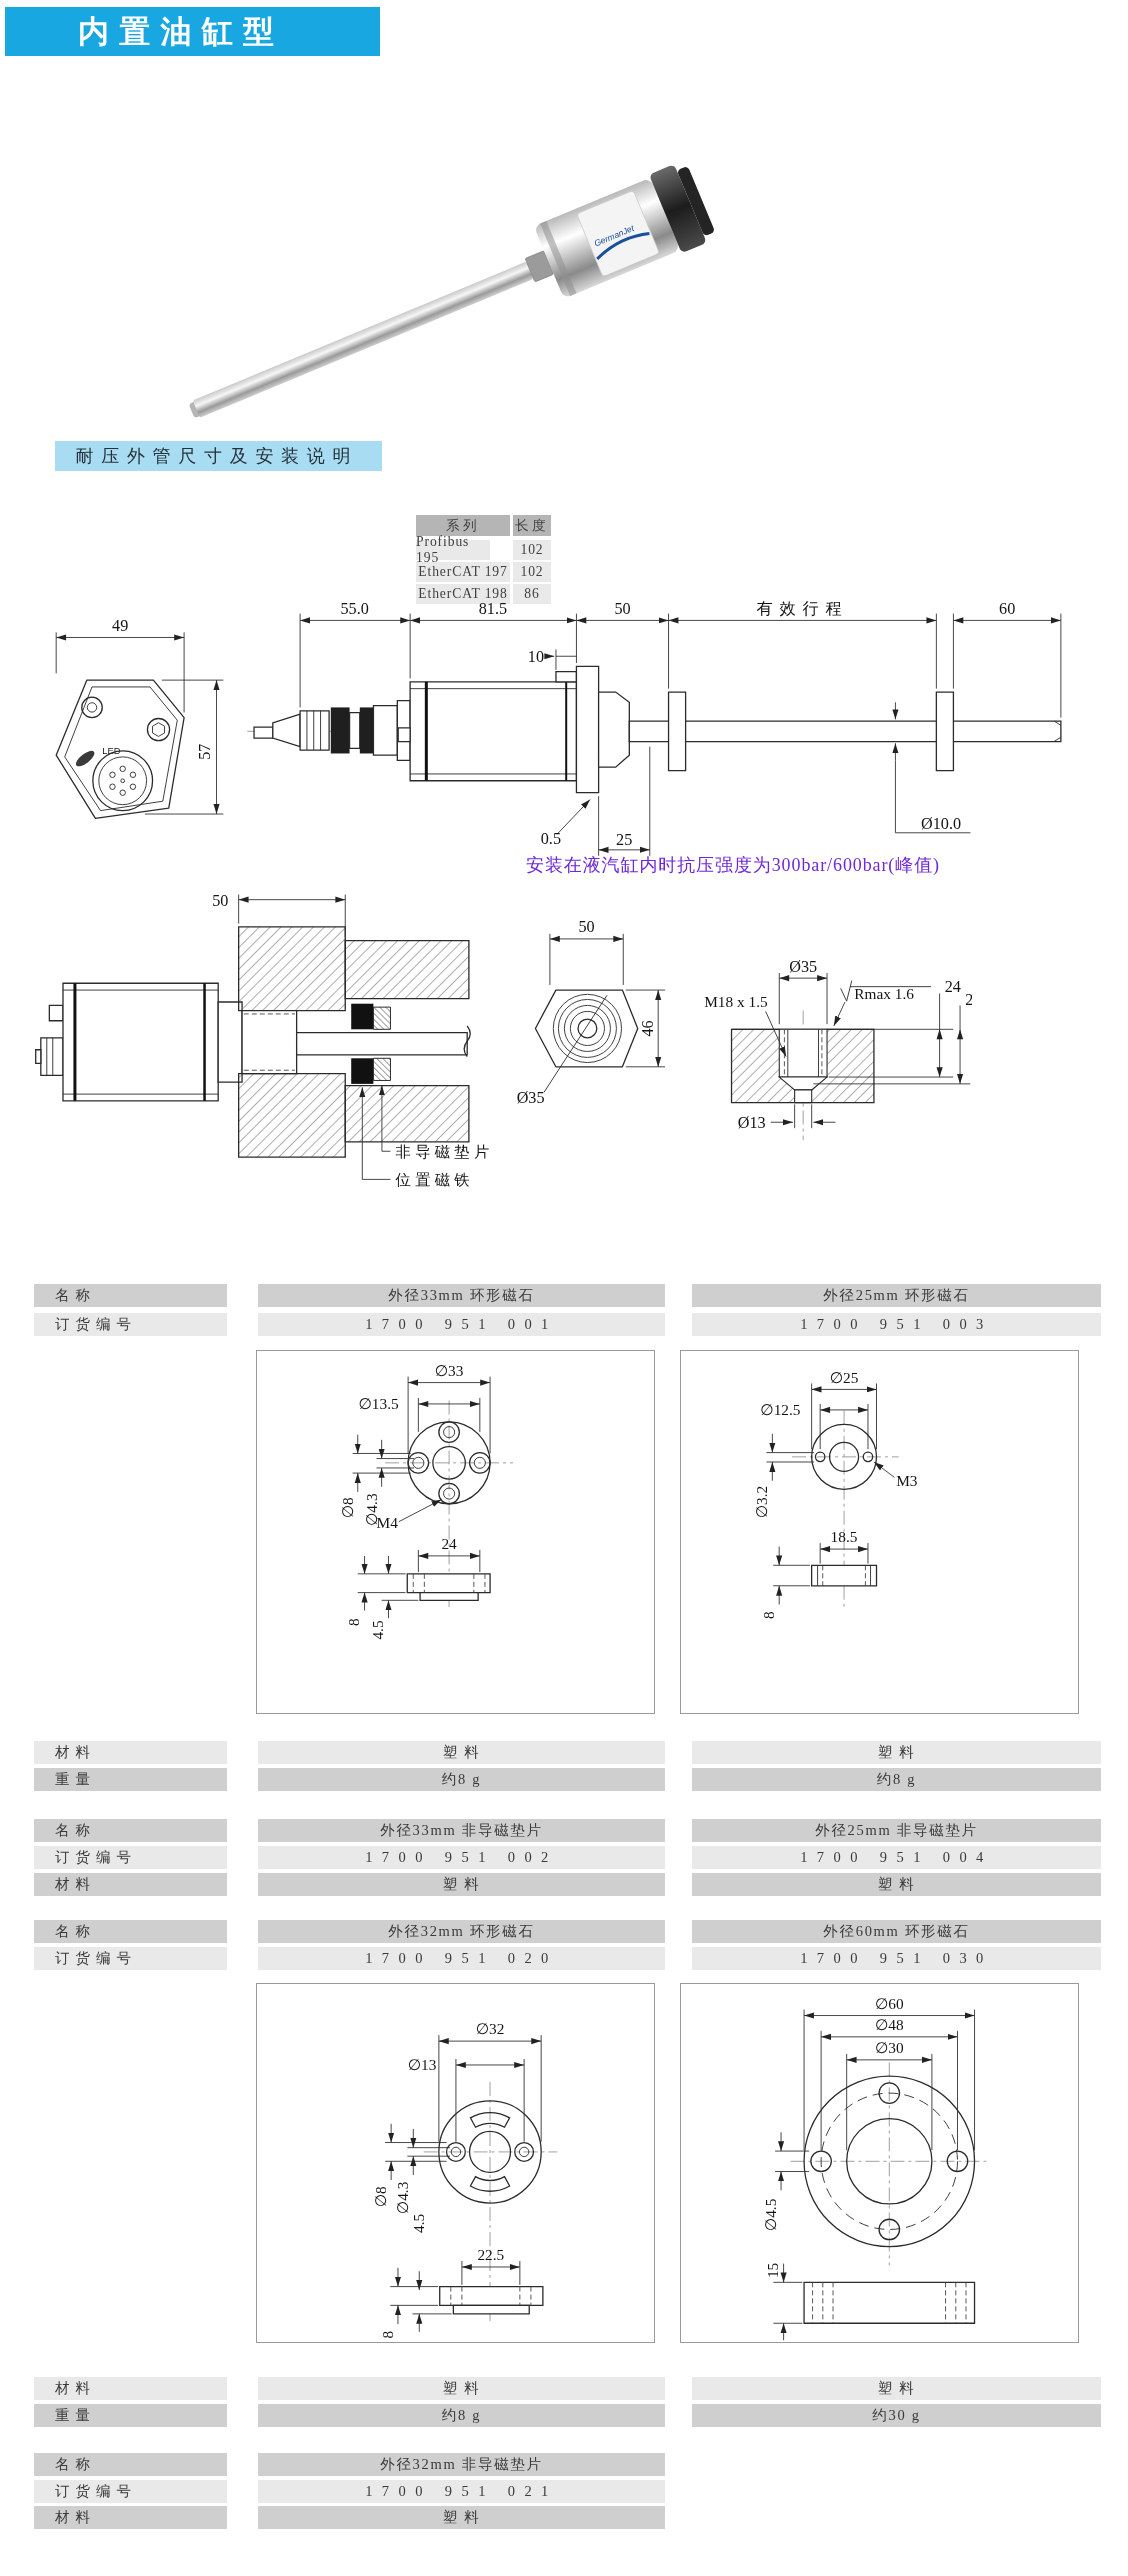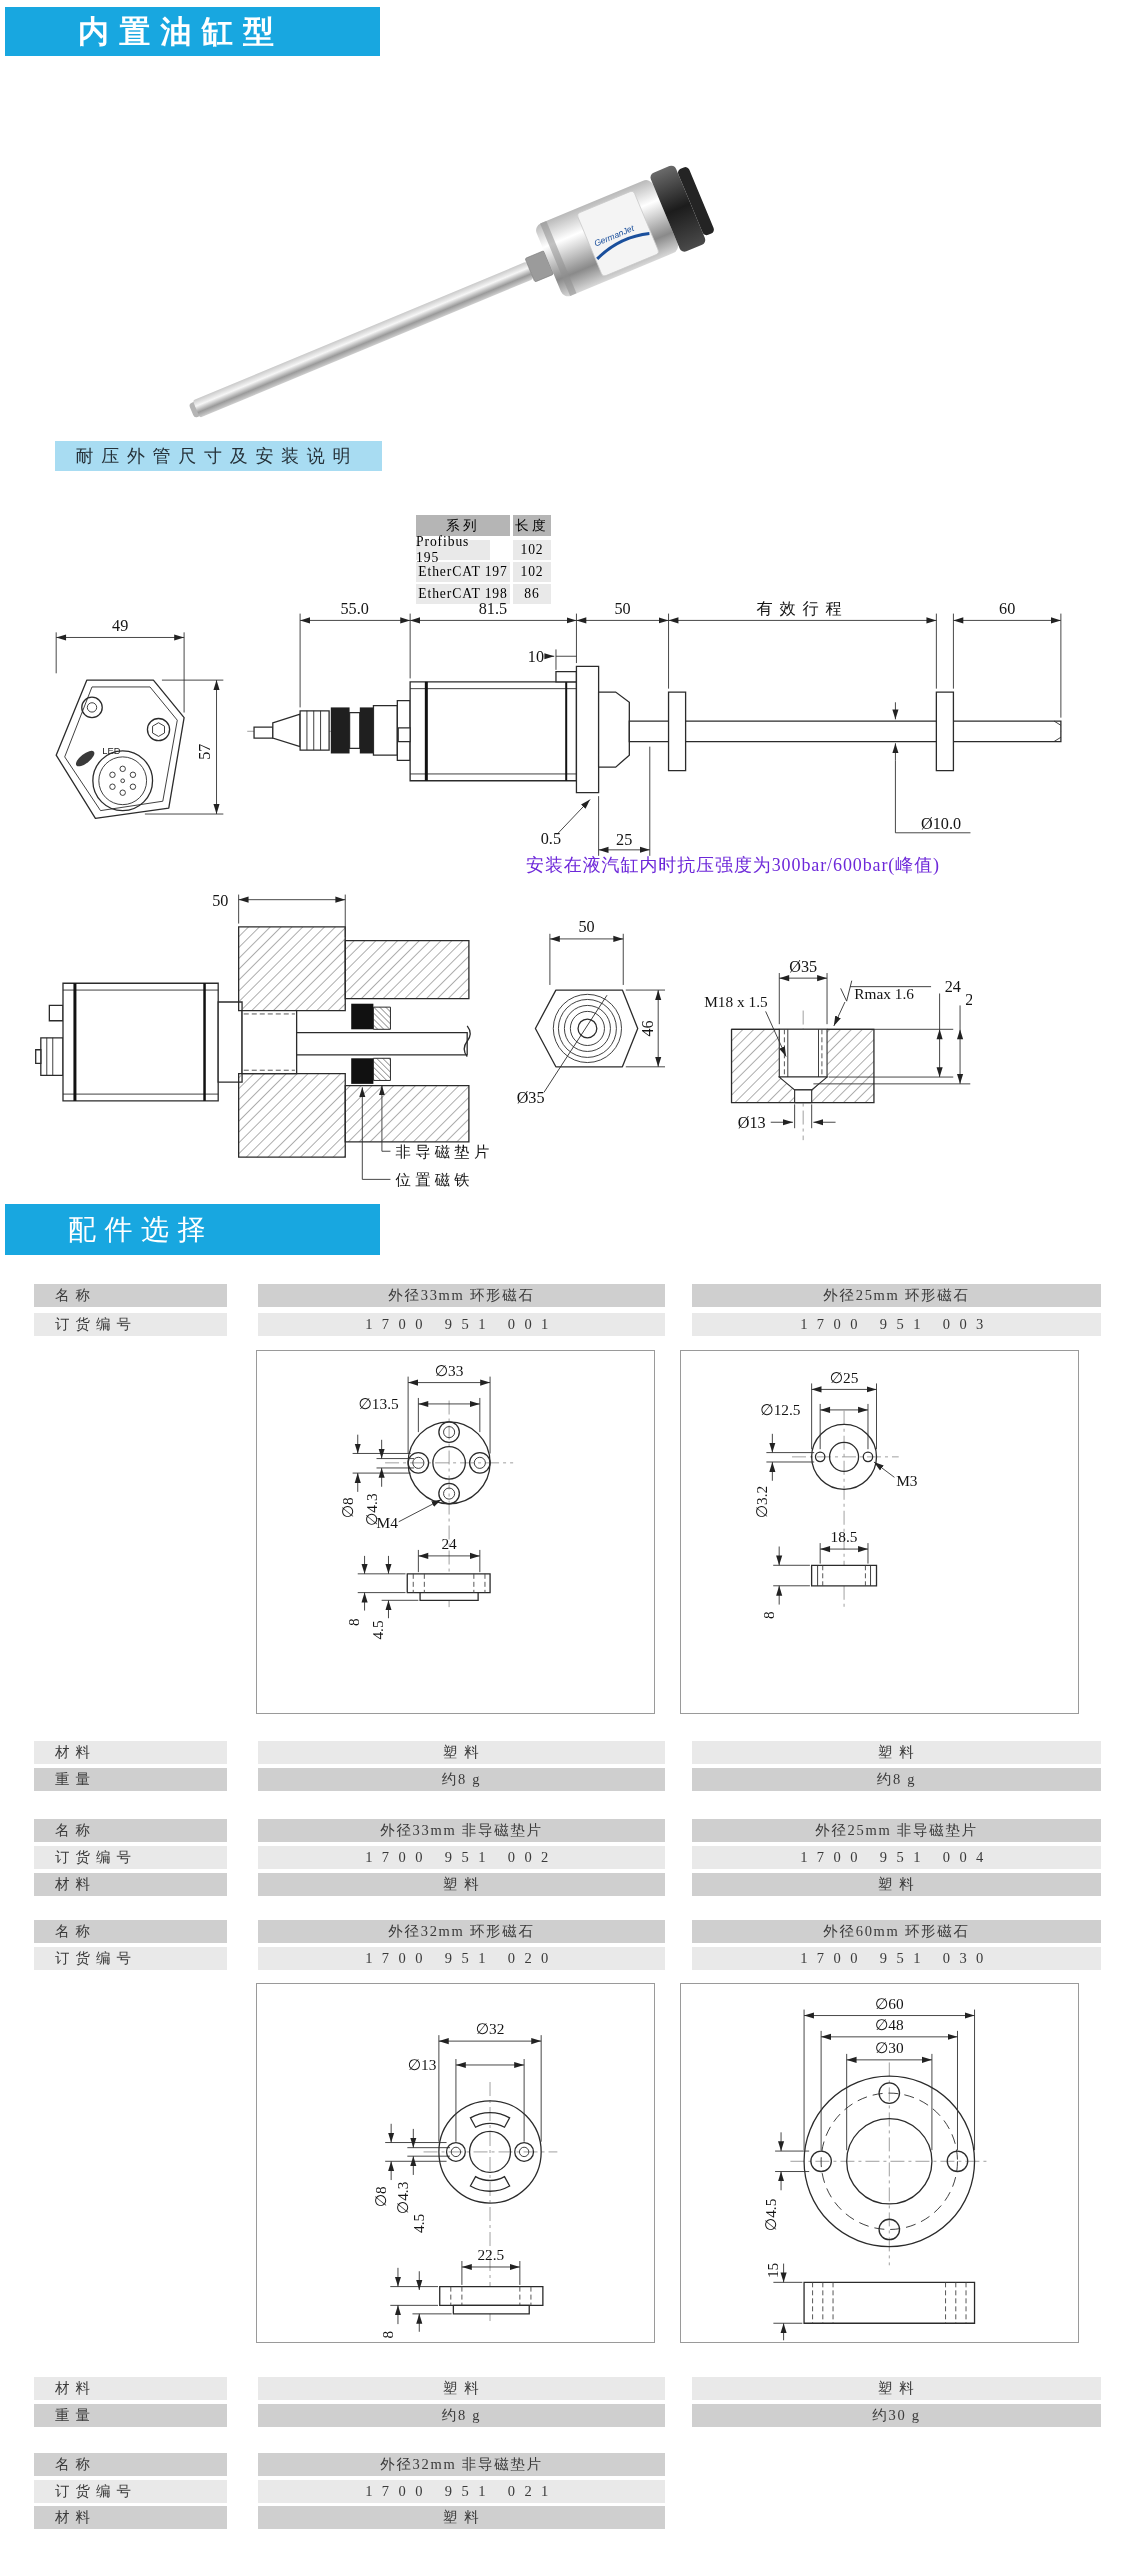--- a/index.html
+++ b/index.html
@@ -10,21 +10,21 @@
   .banner-main{left:5.1px;top:6.8px;width:375px;height:49px;background:#18a7e0;color:#fff;
     font-family:"Liberation Sans",sans-serif;font-weight:bold;font-size:31px;line-height:49px;
     letter-spacing:10.2px;padding-left:73px;box-sizing:border-box;}
   .banner-sub{left:55px;top:441px;width:327px;height:30px;background:#a8dcf2;color:#26323a;
     font-size:18px;line-height:30px;letter-spacing:7.7px;padding-left:20.5px;box-sizing:border-box;}
   .banner-acc{left:5.1px;top:1204px;width:375px;height:51px;background:#18a7e0;color:#fff;
     font-size:28px;line-height:51px;letter-spacing:8.5px;padding-left:63px;box-sizing:border-box;}
   .note{left:526px;top:853px;font-size:18px;letter-spacing:0.9px;color:#6d28d9;}
   
   .st-cell{position:absolute;display:flex;align-items:center;justify-content:center;
-    font-size:13.6px;color:#000000;}
+    font-size:13.6px;color:#404040;}
   .st-h{background:#b5b5b5;letter-spacing:3.4px;}
   .st-d{background:#e9e9e9;letter-spacing:0.9px;}
   
   .arow{position:absolute;left:0;width:1128px;height:23px;}
   .arow .cell{position:absolute;top:0;height:23px;display:flex;align-items:center;
     font-size:14.5px;color:#3a3a3a;box-sizing:border-box;}
   .arow .lbl{left:34px;width:193px;padding-left:21px;letter-spacing:6px;}
   .arow .v2{left:258px;width:407px;justify-content:center;}
   .arow .v3{left:692px;width:409px;justify-content:center;}
   .arow .name{letter-spacing:1.7px;}
@@ -309,21 +309,20 @@
       <text class="dt" x="1092" y="133">27</text>
 
       <line class="dim" x1="892" y1="250" x2="892" y2="278"></line>
         <line class="dim" x1="912" y1="250" x2="912" y2="278"></line>
       <line class="dim" x1="864" y1="271" x2="890" y2="271" marker-end="url(#ae)"></line>
       <line class="dim" x1="940" y1="271" x2="914" y2="271" marker-end="url(#ae)"></line>
       <text class="dt" x="858" y="278" text-anchor="end">Ø13</text>
     </g>
   </svg>
 
-  <div class="abs banner-acc">配件选择</div>
 
   <div class="arow sd" style="top:1284px">
     <div class="cell lbl">名称</div>
     <div class="cell v2 name">外径33mm 环形磁石</div>
     <div class="cell v3 name">外径25mm 环形磁石</div>
   </div>
   <div class="arow sl" style="top:1313px">
     <div class="cell lbl">订货编号</div>
     <div class="cell v2 num">1700 951 001</div>
     <div class="cell v3 num">1700 951 003</div>

